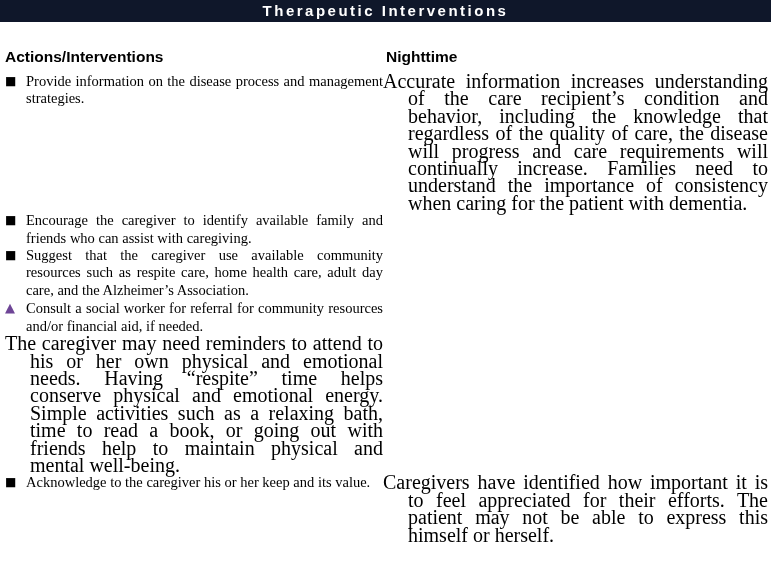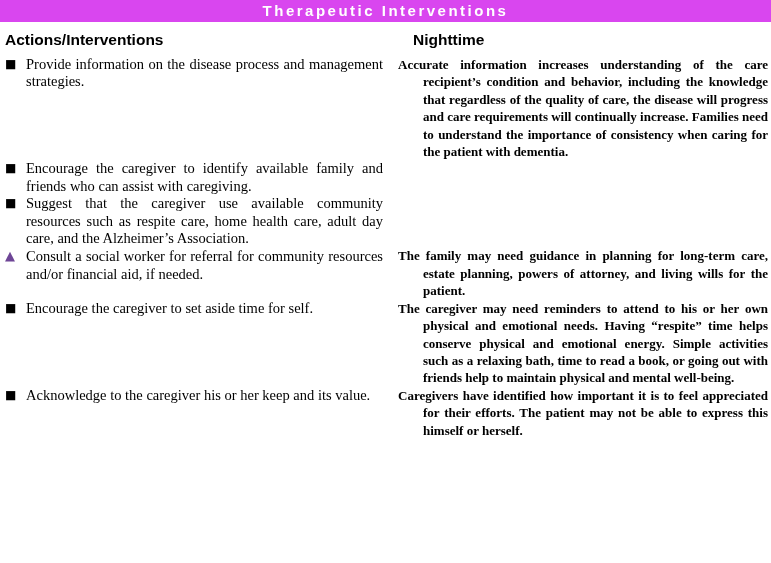--- a/index.html
+++ b/index.html
@@ -20,60 +20,58 @@
     font-weight: bold;
     font-size: 15px;
     letter-spacing: 2.5px;
   }
   .table-wrap {
     padding: 0 3px 0 5px;
   }
   .col-headers {
     display: grid;
     grid-template-columns: 378px 1fr;
-    column-gap: 30px;
-    margin: 9px 0 7px 0;
+    column-gap: 3px;
+    margin: 26px 0 7px 0;
     font-family: "Liberation Sans", "DejaVu Sans", sans-serif;
     font-weight: bold;
     font-size: 15.5px;
   }
   .row {
     display: grid;
     grid-template-columns: 378px 1fr;
-    column-gap: 15px;
   }
   .cell-action {
     font-size: 14.5px;
     line-height: 17.4px;
     text-align: justify;
     padding-left: 21px;
   }
   .marker {
     display: inline-block;
     width: 21px;
     margin-left: -21px;
     font-size: 12px;
     font-family: "DejaVu Sans", sans-serif;
     vertical-align: 1px;
   }
   .marker.square { color: #000000; }
   .marker.triangle { font-size: 13px; }
   .cell-rationale {
-    font-size: 13px;
+    font-size: 20px;
     line-height: 17.4px;
     text-align: justify;
     padding-left: 25px;
     text-indent: -25px;
-    font-weight: bold;
   }
 </style>
 </head>
 <body>
 
-<div class="title-bar" style="background: #d946ef;">
+<div class="title-bar" style="background: #0f172a;">
   <span>Therapeutic Interventions</span>
 </div>
 
 <div class="table-wrap">
 
   <div class="col-headers">
     <div>Actions/Interventions</div>
     <div>Nighttime</div>
   </div>
 
@@ -93,27 +91,23 @@
   <div class="row">
     <div class="cell-action">
       <span class="marker square">■</span><span>Suggest that the caregiver use available community resources such as respite care, home health care, adult day care, and the Alzheimer’s Association.</span>
     </div>
   </div>
 
   <div class="row">
     <div class="cell-action">
       <span class="marker triangle" style="color: rgb(110, 69, 150);">▲</span><span>Consult a social worker for referral for community resources and/or financial aid, if needed.</span>
     </div>
-    <div class="cell-rationale">The family may need guidance in planning for long-term care, estate planning, powers of attorney, and living wills for the patient.</div>
   </div>
 
   <div class="row">
-    <div class="cell-action">
-      <span class="marker square">■</span><span>Encourage the caregiver to set aside time for self.</span>
-    </div>
     <div class="cell-rationale">The caregiver may need reminders to attend to his or her own physical and emotional needs. Having “respite” time helps conserve physical and emotional energy. Simple activities such as a relaxing bath, time to read a book, or going out with friends help to maintain physical and mental well-being.</div>
   </div>
 
   <div class="row">
     <div class="cell-action">
       <span class="marker square">■</span><span>Acknowledge to the caregiver his or her keep and its value.</span>
     </div>
     <div class="cell-rationale">Caregivers have identified how important it is to feel appreciated for their efforts. The patient may not be able to express this himself or herself.</div>
   </div>
 

